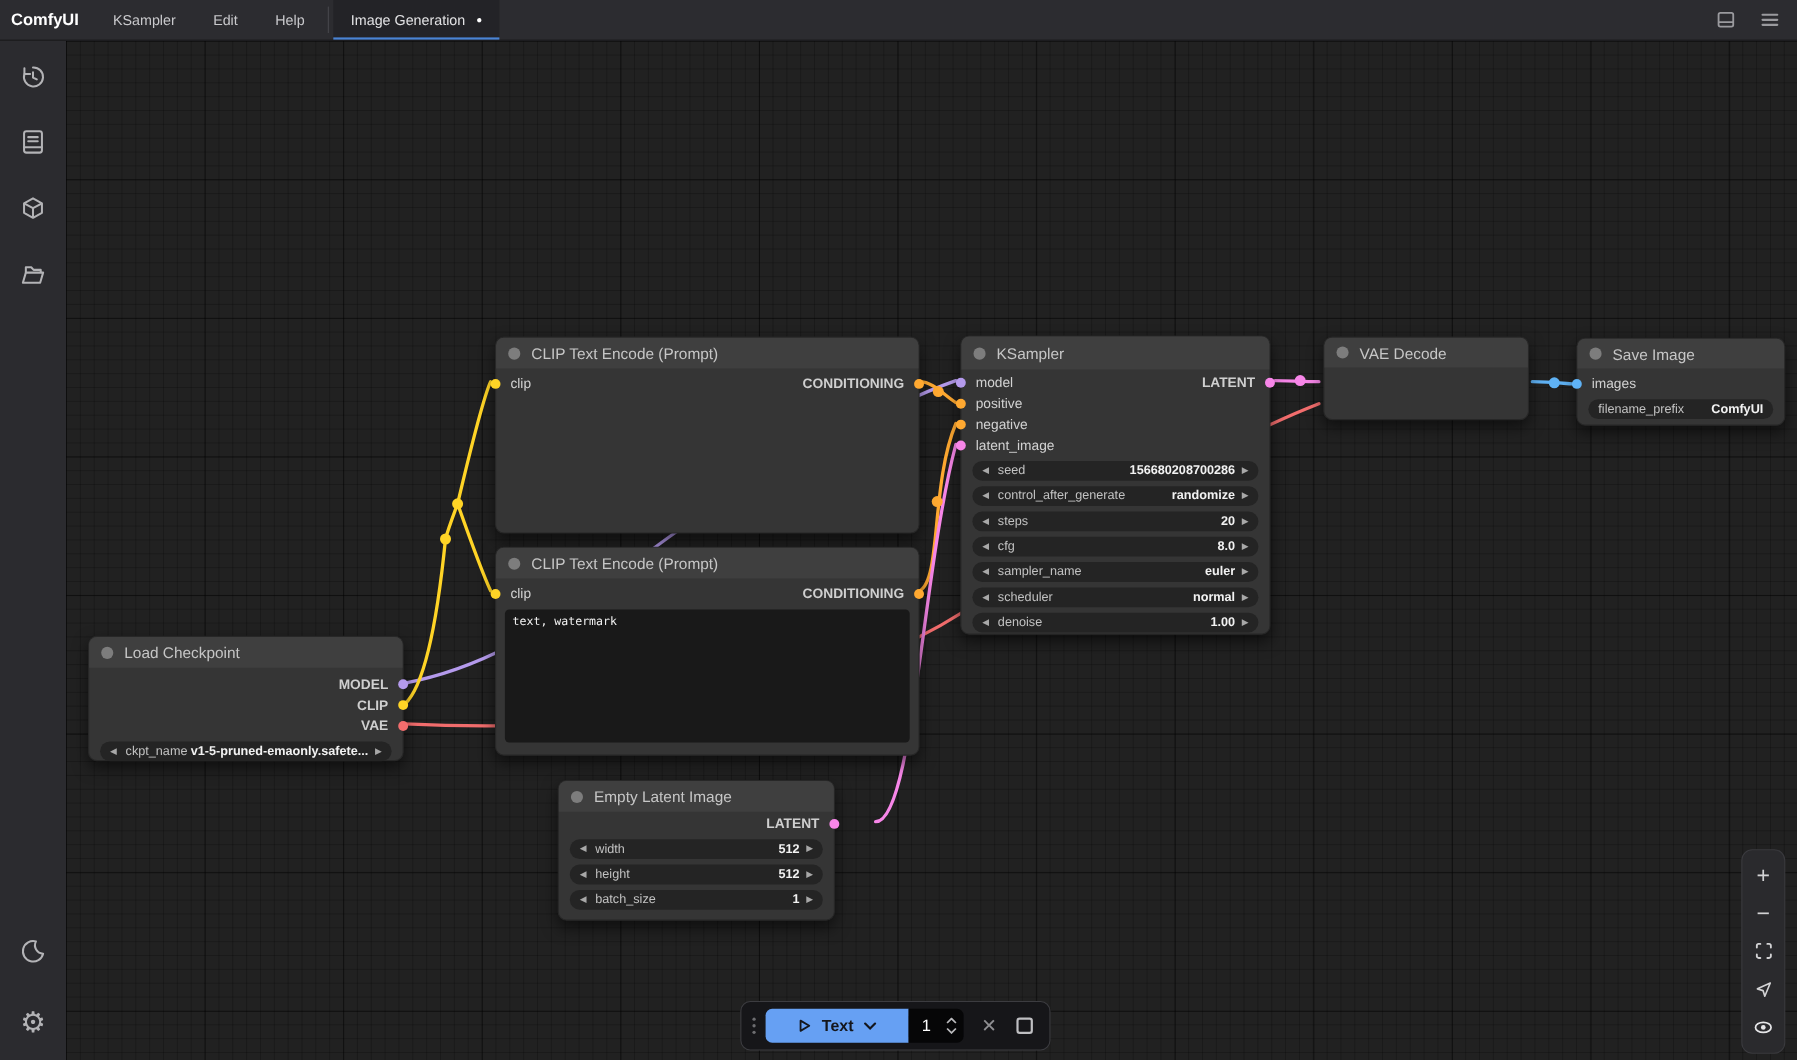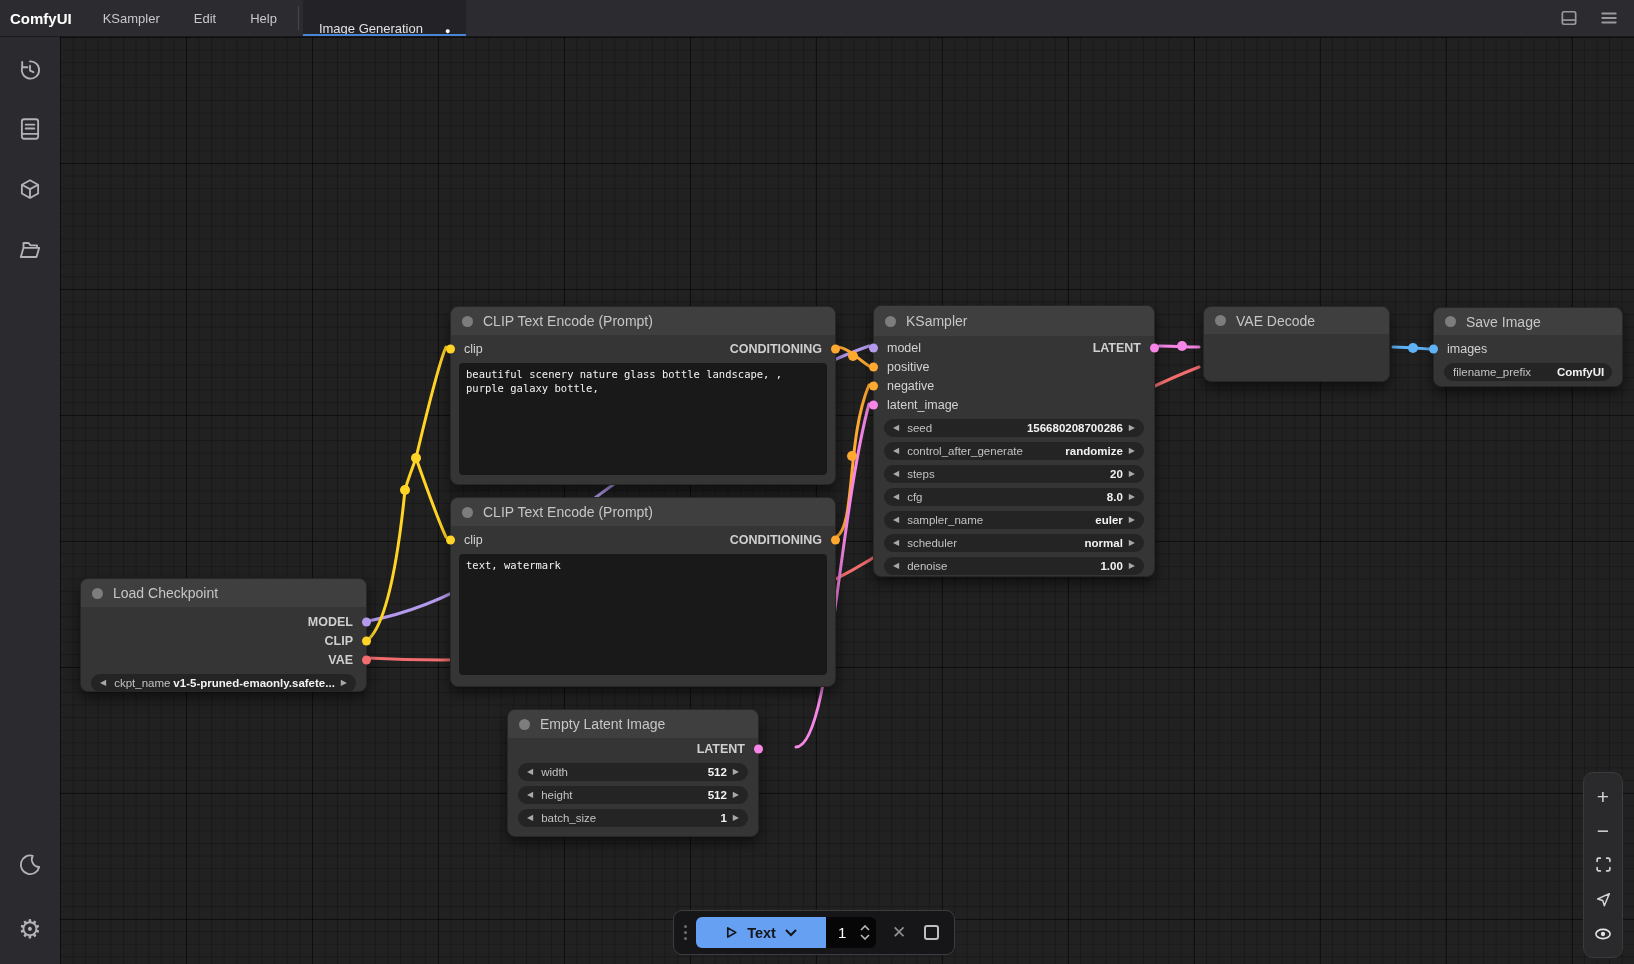--- a/index.html
+++ b/index.html
@@ -6,21 +6,21 @@
   html,body { width:1634px; height:964px; overflow:hidden; background:#1f1f1f;
               font-family:"Liberation Sans", sans-serif; }
 
   
   .menubar { position:absolute; left:0; top:0; width:1634px; height:37px;
              background:#2c2c30; display:flex; align-items:stretch; z-index:30;
              border-bottom:1px solid #19191c; }
   .logo { color:#fff; font-weight:bold; font-size:15px; display:flex; align-items:center; padding:0 14px 0 10px; }
   .menu-item { color:#c9c9cc; font-size:13px; display:flex; align-items:center; padding:0 17px; cursor:default; }
   .menu-sep { width:1px; background:#46464c; margin:6px 4px; }
-  .tab { position:relative; display:flex; align-items:flex-end; gap:22px; padding:0 16px;
+  .tab { position:relative; display:flex; align-items:center; gap:10px; padding:17px 16px;
          background:#232327; color:#e2e2e4; font-size:13px; min-width:150px; }
   .tab .dot { color:#ffffff; font-size:9px; }
   .tab::after { content:""; position:absolute; left:0; right:0; bottom:0; height:2px; background:#4a84d4; }
   .menubar-right { margin-left:auto; display:flex; align-items:center; gap:18px; padding-right:14px; }
   .mb-icon { width:22px; height:22px; display:flex; align-items:center; justify-content:center; }
 
   
   .sidebar { position:absolute; left:0; top:37px; width:60px; height:927px;
              background:#2b2b2f; z-index:25; display:flex; flex-direction:column; align-items:center; }
   .side-icon { width:40px; height:40px; display:flex; align-items:center; justify-content:center; position:absolute; left:10px; }
@@ -48,21 +48,21 @@
   .io-row { position:relative; display:flex; align-items:center; height:19px; padding:0 13px; font-size:12.5px; color:#d2d2d2; }
   .io-row .out-label { margin-left:auto; font-weight:600; color:#cfcfcf; }
   .slot-dot { width:9px; height:9px; border-radius:50%; position:absolute; top:50%; transform:translateY(-50%); }
   .slot-dot.in  { left:-5px; }
   .slot-dot.out { right:-5px; }
   .widget { height:18px; background:#242424; border-radius:9px; display:flex; align-items:center;
             margin:5px 10px 0 10px; padding:0 9px; font-size:11.5px; color:#c2c2c2; }
   .widget .arr { color:#a8a8a8; font-size:8px; line-height:1; }
   .widget .wlabel { margin-left:8px; }
   .widget .wvalue { margin-left:auto; margin-right:6px; color:#f2f2f2; font-weight:bold; }
-  .widget.noarrow { justify-content:flex-start; gap:26px; }
+  .widget.noarrow { justify-content:space-between; }
   .widget.noarrow .wvalue { margin:0; }
   .prompt-text { background:#191919; border-radius:4px; margin:5px 8px; padding:4px 7px;
                  font-family:"DejaVu Sans Mono", monospace; font-size:10.5px; color:#f3f3f3; line-height:1.35; }
 
   
   .queue-bar { position:absolute; left:673px; top:910px; width:282px; height:45px; z-index:40;
                background:#161619; border:1px solid #3c3c40; border-radius:9px;
                display:flex; align-items:center; padding:0 10px; }
   .grip { display:flex; flex-direction:column; gap:3px; margin-right:9px; }
   .grip i { width:3px; height:3px; border-radius:50%; background:#6d6d70; }
@@ -205,21 +205,20 @@
     <div class="node-header">
       <span class="collapse-dot"></span>
       <span>CLIP Text Encode (Prompt)</span>
     </div>
     <div class="io-row" style="margin-top:4px">
       <span class="slot-dot in" style="background-color: rgb(255, 212, 38);"></span>
       <span>clip</span>
       <span class="out-label">CONDITIONING</span>
       <span class="slot-dot out" style="background-color: rgb(255, 169, 49);"></span>
     </div>
-    <div class="prompt-text" style="height:112px">beautiful scenery nature glass bottle landscape, , purple galaxy bottle,</div>
   </div>
 
   <div class="node" style="left:390px; top:460px; width:386px; height:190px">
     <div class="node-header">
       <span class="collapse-dot"></span>
       <span>CLIP Text Encode (Prompt)</span>
     </div>
     <div class="io-row" style="margin-top:4px">
       <span class="slot-dot in" style="background-color: rgb(255, 212, 38);"></span>
       <span>clip</span>

